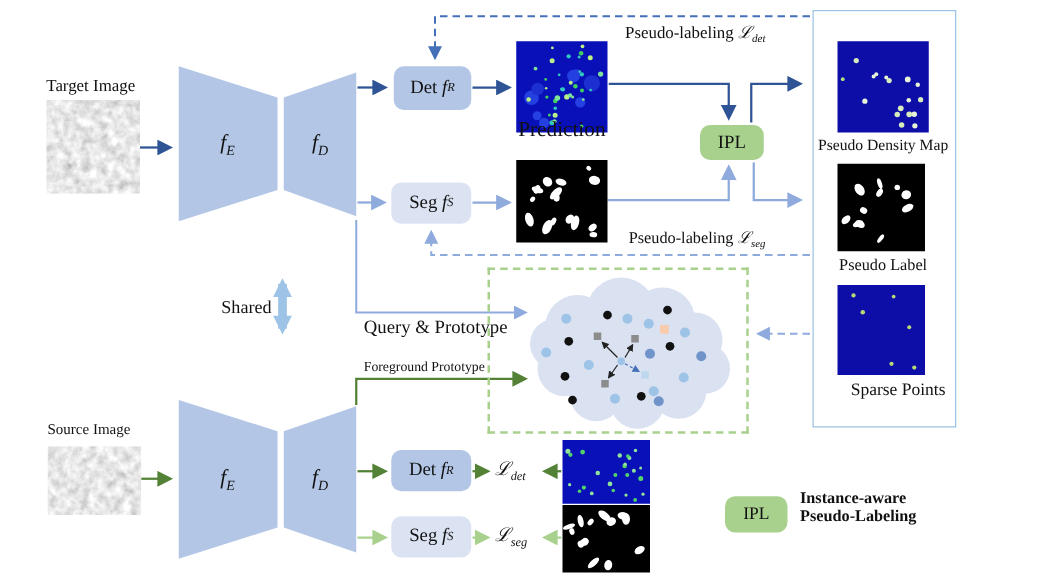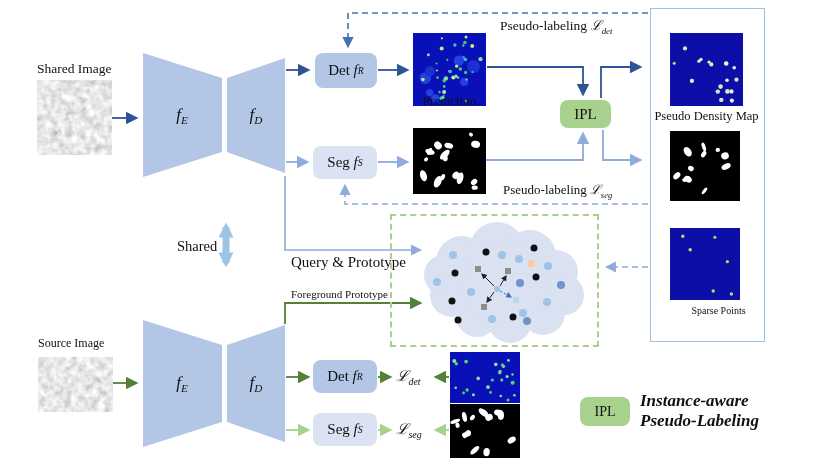--- a/index.html
+++ b/index.html
@@ -173,21 +173,21 @@
   </div>
   <div class="box" style="left:313px;top:413px;width:64px;height:33px;background:#dbe3f3;">
     <span>Seg</span>&nbsp;<span class="mvar">f</span><sub>S</sub>
   </div>
 
   <div class="lbl ctr mvar" style="left:182px;top:116px;font-size:17px;"><span>f</span><sub>E</sub></div>
   <div class="lbl ctr mvar" style="left:256px;top:116px;font-size:17px;"><span>f</span><sub>D</sub></div>
   <div class="lbl ctr mvar" style="left:182px;top:384px;font-size:17px;"><span>f</span><sub>E</sub></div>
   <div class="lbl ctr mvar" style="left:256px;top:384px;font-size:17px;"><span>f</span><sub>D</sub></div>
 
-  <div class="lbl" style="left:37px;top:61px;font-size:13.5px;">Shared Image</div>
+  <div class="lbl" style="left:37px;top:61px;font-size:13.5px;">Target Image</div>
   <div class="img" style="left:37px;top:80px;width:75px;height:75px;">
     <svg width="75" height="75">
         <defs>
           <filter id="emf1" x="0" y="0" width="100%" height="100%">
             <feTurbulence type="fractalNoise" baseFrequency="0.14" numOctaves="4" seed="8"></feTurbulence>
             <feColorMatrix type="matrix" values="0.4 0.4 0.4 0 0.2  0.4 0.4 0.4 0 0.2  0.4 0.4 0.4 0 0.2  0 0 0 0 1"></feColorMatrix>
           </filter>
         </defs>
         <rect width="75" height="75" fill="#bbb" filter="url(#emf1)"></rect>
       </svg>
@@ -245,21 +245,21 @@
         <circle cx="9.9" cy="46.5" r="1.8" fill="#b9ef86"></circle>
         <circle cx="50.3" cy="12.5" r="1.2" fill="#2fc9c0"></circle>
         <circle cx="67.5" cy="26.2" r="2.1" fill="#7fe39b"></circle>
         <circle cx="53.6" cy="46.6" r="1.1" fill="#7fe39b"></circle>
         <circle cx="47.3" cy="36.0" r="1.8" fill="#3ecf5e"></circle>
         <circle cx="50.8" cy="24.3" r="1.1" fill="#2fc9c0"></circle>
         <circle cx="28.7" cy="15.5" r="2.0" fill="#b9ef86"></circle>
         <circle cx="53.0" cy="4.0" r="1.5" fill="#b9ef86"></circle>
       </svg>
   </div>
-  <div class="lbl cap" style="left:413px;top:94px;width:73px;font-size:13px;">Prediction</div>
+  <div class="lbl cap" style="left:413px;top:94px;width:73px;font-size:17px;">Prediction</div>
   <div class="img" style="left:413px;top:128px;width:73px;height:66px;background:#000;">
     <svg id="img-seg-t" width="73" height="66">
         <ellipse cx="32.2" cy="30.0" rx="3.3" ry="2.5" fill="#fff" transform="rotate(85 32.2 30.0)"></ellipse>
         <ellipse cx="61.1" cy="54.0" rx="3.6" ry="2.6" fill="#fff" transform="rotate(139 61.1 54.0)"></ellipse>
         <ellipse cx="17.0" cy="23.9" rx="4.8" ry="2.4" fill="#fff" transform="rotate(17 17.0 23.9)"></ellipse>
         <ellipse cx="62.6" cy="16.3" rx="4.5" ry="3.6" fill="#fff" transform="rotate(9 62.6 16.3)"></ellipse>
         <ellipse cx="35.8" cy="17.7" rx="4.5" ry="2.7" fill="#fff" transform="rotate(17 35.8 17.7)"></ellipse>
         <ellipse cx="47.1" cy="50.3" rx="6.0" ry="3.1" fill="#fff" transform="rotate(106 47.1 50.3)"></ellipse>
         <ellipse cx="16.6" cy="23.5" rx="3.7" ry="2.3" fill="#fff" transform="rotate(114 16.6 23.5)"></ellipse>
         <ellipse cx="31.8" cy="26.7" rx="6.2" ry="3.0" fill="#fff" transform="rotate(135 31.8 26.7)"></ellipse>
@@ -312,31 +312,32 @@
         <ellipse cx="17.7" cy="20.7" rx="5.2" ry="3.5" fill="#fff" transform="rotate(55 17.7 20.7)"></ellipse>
         <ellipse cx="20.9" cy="37.4" rx="3.0" ry="2.5" fill="#fff" transform="rotate(27 20.9 37.4)"></ellipse>
         <ellipse cx="33.7" cy="23.2" rx="2.2" ry="3.6" fill="#fff" transform="rotate(32 33.7 23.2)"></ellipse>
         <ellipse cx="6.8" cy="44.8" rx="4.2" ry="2.7" fill="#fff" transform="rotate(136 6.8 44.8)"></ellipse>
         <ellipse cx="18.0" cy="48.2" rx="4.1" ry="2.9" fill="#fff" transform="rotate(32 18.0 48.2)"></ellipse>
         <ellipse cx="16.4" cy="48.1" rx="4.4" ry="2.2" fill="#fff" transform="rotate(157 16.4 48.1)"></ellipse>
         <ellipse cx="47.8" cy="18.9" rx="2.2" ry="2.1" fill="#fff" transform="rotate(0 47.8 18.9)"></ellipse>
         <ellipse cx="33.8" cy="15.9" rx="4.5" ry="1.8" fill="#fff" transform="rotate(71 33.8 15.9)"></ellipse>
       </svg>
   </div>
+  <div class="lbl cap" style="left:650px;top:205px;width:113px;font-size:13px;">Pseudo Label</div>
   <div class="img" style="left:670px;top:228px;width:70px;height:72px;background:#0d0da8;">
     <svg id="img-spp" width="70" height="72">
         <circle cx="12.8" cy="8.3" r="1.7" fill="#b9d977"></circle>
         <circle cx="20.2" cy="21.7" r="1.8" fill="#b9d977"></circle>
         <circle cx="61.4" cy="66.0" r="1.7" fill="#b9d977"></circle>
         <circle cx="44.9" cy="9.2" r="1.5" fill="#b9d977"></circle>
         <circle cx="57.4" cy="33.7" r="1.6" fill="#b9d977"></circle>
         <circle cx="43.2" cy="63.0" r="1.7" fill="#b9d977"></circle>
       </svg>
   </div>
-  <div class="lbl cap" style="left:650px;top:305px;width:137px;font-size:10px;">Sparse Points</div>
+  <div class="lbl cap" style="left:650px;top:305px;width:137px;font-size:14px;">Sparse Points</div>
 
   <div class="lbl" style="left:177px;top:238px;font-size:14.5px;">Shared</div>
   <div class="lbl" style="left:291px;top:254px;font-size:15px;">Query &amp; Prototype</div>
   <div class="lbl" style="left:291px;top:288px;font-size:11px;">Foreground Prototype</div>
 
   <div class="greenbox" style="left:390px;top:214px;width:205px;height:129px;"></div>
 
   <div class="lbl" style="left:396px;top:368px;font-size:15px;">
     <span class="scriptL">ℒ</span><sub>det</sub>
   </div>
@@ -386,18 +387,18 @@
         <ellipse cx="39.0" cy="13.3" rx="3.9" ry="3.3" fill="#fff" transform="rotate(155 39.0 13.3)"></ellipse>
         <ellipse cx="22.5" cy="13.6" rx="3.0" ry="2.0" fill="#fff" transform="rotate(130 22.5 13.6)"></ellipse>
         <ellipse cx="17.5" cy="29.6" rx="2.7" ry="3.5" fill="#fff" transform="rotate(61 17.5 29.6)"></ellipse>
         <ellipse cx="14.6" cy="31.3" rx="2.8" ry="2.5" fill="#fff" transform="rotate(72 14.6 31.3)"></ellipse>
       </svg>
   </div>
 
   <div class="box" style="left:580px;top:397px;width:50px;height:29px;background:#a9d18e;font-size:14px;">
     <span>IPL</span>
   </div>
-  <div class="lbl bold" style="left:640px;top:391px;font-size:17px;font-style:italic;">
+  <div class="lbl bold" style="left:640px;top:391px;font-size:13px;">
     <span>Instance-aware</span><br>
     <span>Pseudo-Labeling</span>
   </div>
 
 </div>
 
 </body></html>

